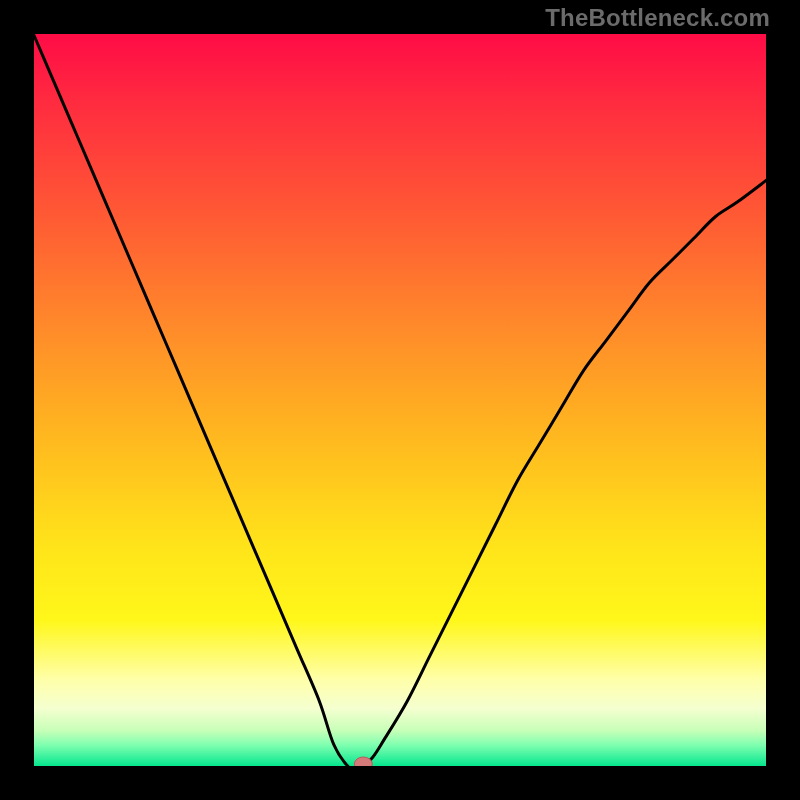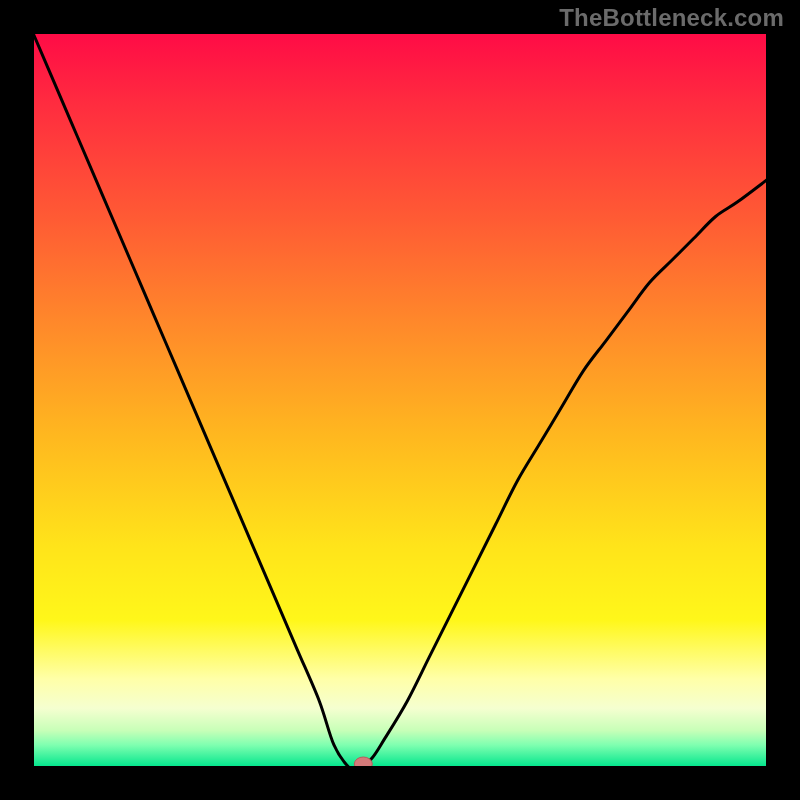--- a/index.html
+++ b/index.html
@@ -12,21 +12,21 @@
   }
   .frame {
     position: relative;
     width: 800px;
     height: 800px;
     background: #000;
   }
   .watermark {
     position: absolute;
     top: 4px;
-    right: 16px;
+    right: 30px;
     font-family: Arial, Helvetica, sans-serif;
     font-size: 24px;
     font-weight: 600;
     color: #6b6b6b;
     letter-spacing: 0.2px;
     z-index: 5;
   }
   svg.plot {
     position: absolute;
     left: 0;

